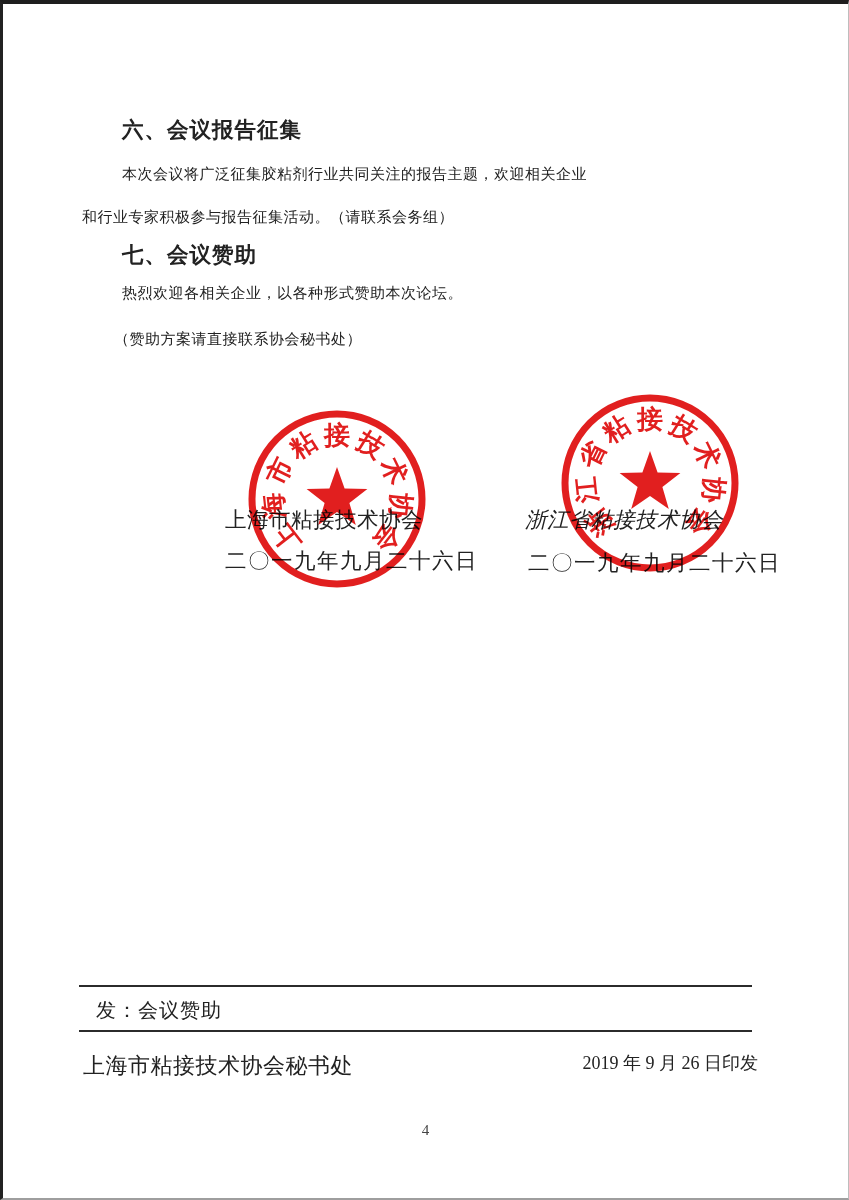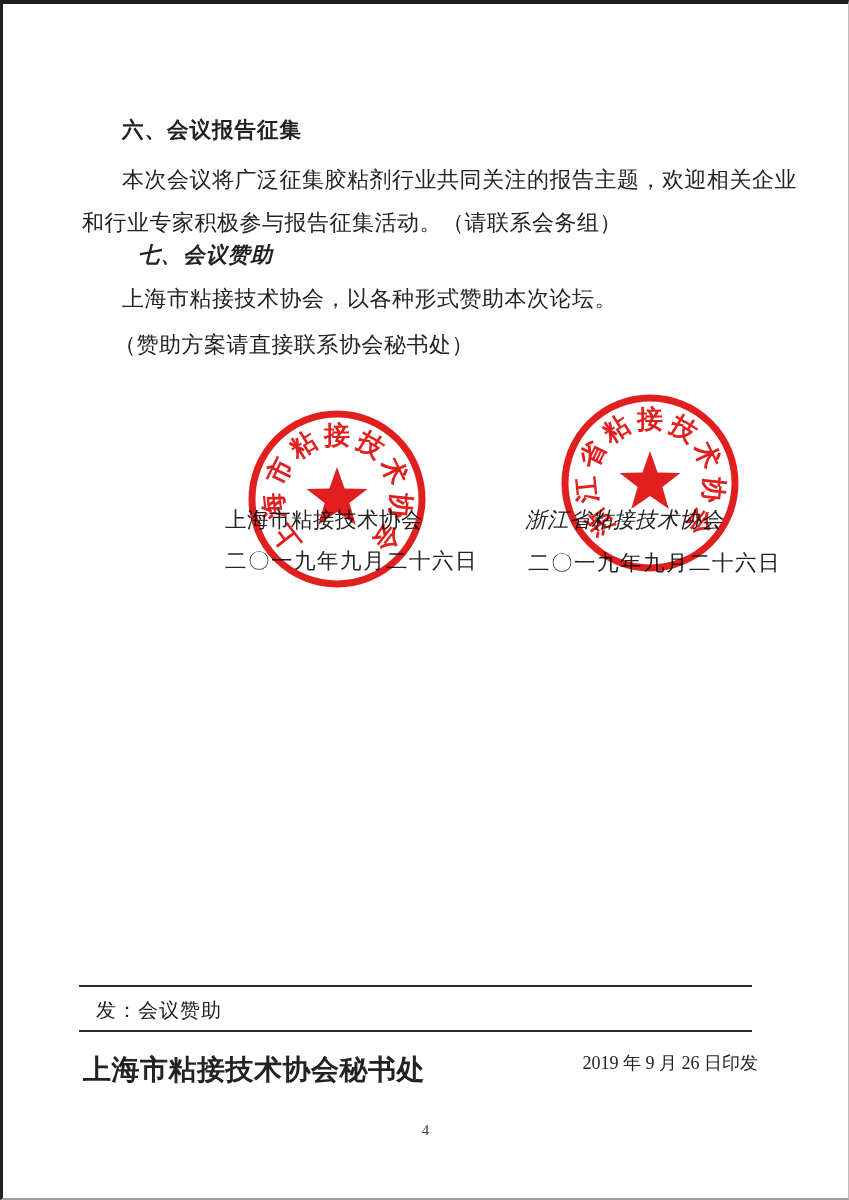--- a/index.html
+++ b/index.html
@@ -11,55 +11,55 @@
     border-top:4px solid #1e1e1e;
     border-left:3px solid #222222;
     border-right:1px solid #bdbdbd;
     border-bottom:2px solid #9e9e9e;
     overflow:hidden;
     font-family:"Liberation Serif", serif;
     color:#222222;
   }
   .abs{position:absolute;white-space:nowrap;}
   .heading{font-size:21.5px;font-weight:bold;letter-spacing:1px;}
-  .bodyline{font-size:22px;letter-spacing:0.5px;}
+  .bodyline{font-size:15px;letter-spacing:0.5px;}
   .h6{left:119px;top:111px;}
   .p6l1{left:119px;top:161px;}
   .p6l2{left:79px;top:204px;}
-  .h7{left:135px;top:236px;font-style:italic;}
+  .h7{left:119px;top:236px;}
   .p7{left:119px;top:280px;}
   .note7{left:111px;top:326px;font-family:Liberation Mono, monospace;}
   .sig{font-size:21.5px;letter-spacing:0.5px;}
   .sig-org-left{left:222px;top:501px;}
   .sig-date-left{left:222px;top:542px;letter-spacing:1.5px;}
   .sig-org-right{left:522px;top:501px;font-style:italic;}
   .sig-date-right{left:525px;top:544px;letter-spacing:1.5px;}
   svg.stamp{position:absolute;mix-blend-mode:multiply;opacity:0.95;}
   .stamp-left{left:239px;top:400px;}
   .stamp-right{left:552px;top:384px;}
   .stamp text{font-family:"Liberation Serif", serif;font-size:26px;font-weight:bold;}
   .rule{position:absolute;left:76px;width:673px;height:2px;background:#2b2b2b;}
   .rule1{top:981px;}
   .rule2{top:1026px;}
   .footer-dist{left:93px;top:993px;font-size:20px;letter-spacing:1px;}
-  .footer-issuer{left:80px;top:1047px;font-size:28px;font-weight:bold;letter-spacing:0.5px;}
+  .footer-issuer{left:80px;top:1047px;font-size:22px;font-weight:normal;letter-spacing:0.5px;}
   .footer-date{right:90px;top:1047px;font-size:18px;}
   .page-number{left:0;top:1118px;width:100%;text-align:center;font-size:15px;color:#444;}
 </style>
 </head>
 <body>
 
 <div class="page">
 
   <div class="abs heading h6">六、会议报告征集</div>
   <div class="abs bodyline p6l1">本次会议将广泛征集胶粘剂行业共同关注的报告主题，欢迎相关企业</div>
   <div class="abs bodyline p6l2">和行业专家积极参与报告征集活动。（请联系会务组）</div>
 
   <div class="abs heading h7">七、会议赞助</div>
-  <div class="abs bodyline p7">上海市粘接技术协会，以各种形式赞助本次论坛。</div>
+  <div class="abs bodyline p7">热烈欢迎各相关企业，以各种形式赞助本次论坛。</div>
   <div class="abs bodyline note7">（赞助方案请直接联系协会秘书处）</div>
 
   <div class="abs sig sig-org-left">上海市粘接技术协会</div>
   <div class="abs sig sig-date-left">二〇一九年九月二十六日</div>
 
   <div class="abs sig sig-org-right">浙江省粘接技术协会</div>
   <div class="abs sig sig-date-right">二〇一九年九月二十六日</div>
 
   <svg class="stamp stamp-left" width="190" height="190" viewBox="-95 -95 190 190" aria-hidden="true">
       <circle r="85" fill="none" stroke="#e01312" stroke-width="7"></circle>

